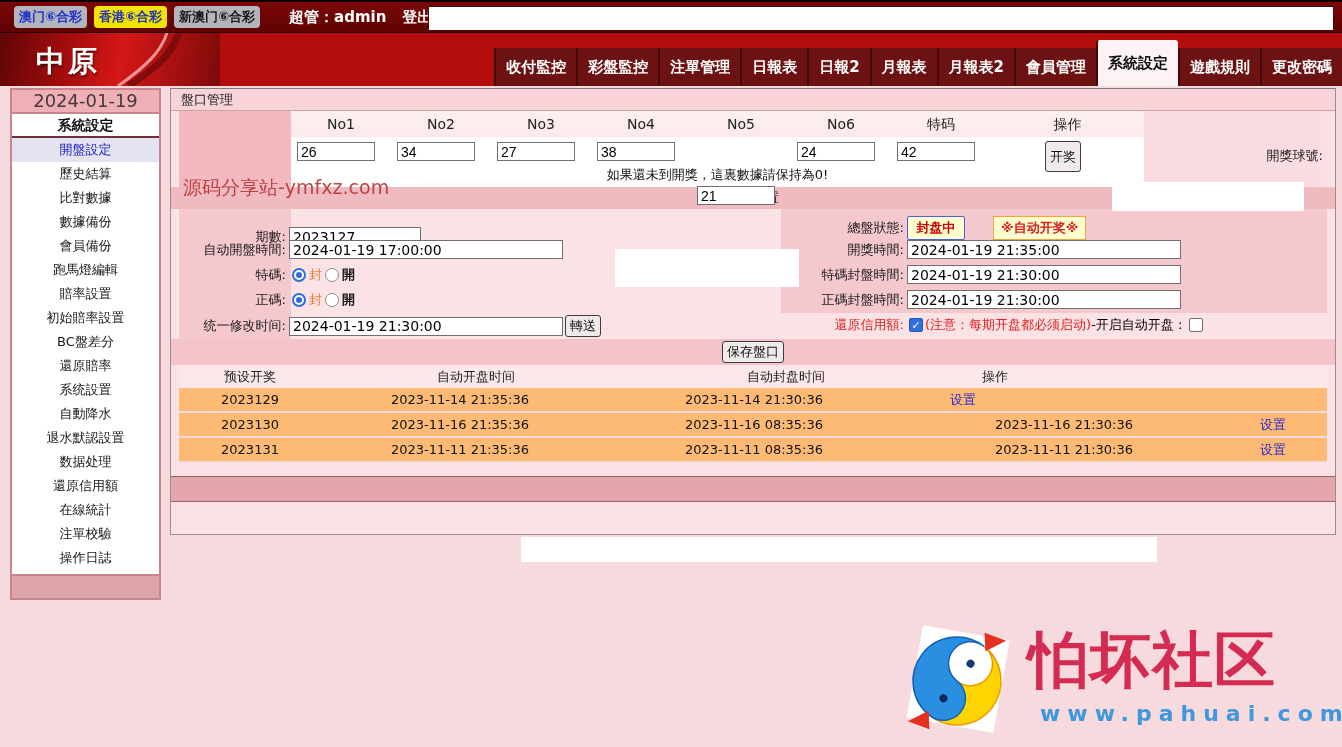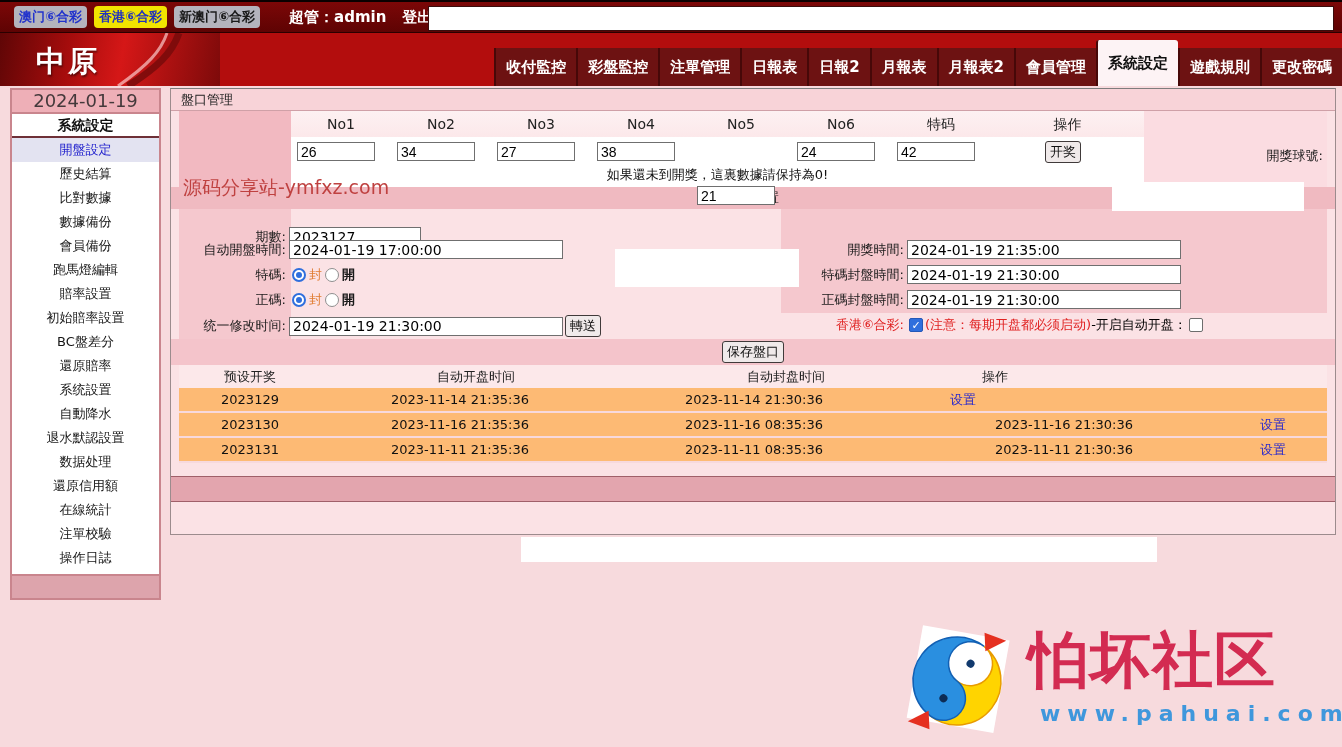--- a/index.html
+++ b/index.html
@@ -51,21 +51,21 @@
   .draw-section { position:relative; height:76px; }
   .draw-label-col { position:absolute; left:0; top:0; width:112px; height:76px; background:#f2b9c1; }
   .draw-label { position:absolute; right:4px; top:36px; font-size:13px; color:#1a1a1a; }
   .draw-filler { position:absolute; left:965px; right:0; top:0; height:76px; background:#fbdce1; }
   .draw-head { position:absolute; top:0; height:26px; line-height:26px; text-align:center; font-size:14px; color:#222;
     background:linear-gradient(#fdf1f2,#fce8ea); }
   .draw-white { position:absolute; left:112px; top:26px; width:853px; height:50px; background:#fff; }
   .ball-input { position:absolute; top:31px; width:78px; height:19px; border:1px solid #6f6f6f; font-size:14px; padding:0 3px; background:#fff; }
   .mini-btn { font-size:13px; color:#111; background:#f0eaea; border:1px solid #403a3a; border-radius:3px;
     padding:1px 4px; cursor:pointer; font-family:inherit; }
-  .draw-btn { position:absolute; left:866px; top:30px; height:22px; }
+  .draw-btn { position:absolute; left:866px; top:30px; height:31px; }
   .draw-note { position:absolute; left:112px; top:55px; width:853px; text-align:center; font-size:13px; color:#111; }
 
   .watermark { position:absolute; left:12px; top:86px; font-size:19px; color:#bf4140; z-index:5; }
 
   
   .settings-titlebar { height:22px; line-height:21px; background:#f0bac1; text-align:center; font-size:13px; color:#222; }
   .overlay-a { position:absolute; left:941px; top:93px; width:192px; height:29px; background:#fff; z-index:4; }
   .form { position:relative; height:130px; background:#fbe2e5; }
   .form-left-strip { position:absolute; left:0; top:0; width:112px; height:130px; background:#f5c8ce; }
   .form-right-block { position:absolute; left:602px; right:0; top:0; height:104px; background:#f5c8ce; }
@@ -233,34 +233,39 @@
           <span class="seal-word">封</span>
           <span class="radio"></span>
           <span class="open-word">開</span>
         </div>
         <div class="frow" style="left:0;top:106px;">
           <span class="flabel l">统一修改时间:</span>
           <input class="txt" style="width: 274px;" value="2024-01-19 21:30:00">
           <button class="mini-btn" style="margin-left:2px;">轉送</button>
         </div>
 
+        <div class="frow" style="left:440px;top:7px;">
+          <span class="flabel r">總盤狀態:</span>
+          <span class="status-badge">封盘中</span>
+          <span class="autodraw-badge">※自动开奖※</span>
+        </div>
         <div class="frow" style="left:440px;top:31px;">
           <span class="flabel r">開獎時間:</span>
           <input class="txt" style="width: 274px;" value="2024-01-19 21:35:00">
         </div>
         <div class="frow" style="left:440px;top:56px;">
           <span class="flabel r">特碼封盤時間:</span>
           <input class="txt" style="width: 274px;" value="2024-01-19 21:30:00">
         </div>
         <div class="frow" style="left:440px;top:81px;">
           <span class="flabel r">正碼封盤時間:</span>
           <input class="txt" style="width: 274px;" value="2024-01-19 21:30:00">
         </div>
         <div class="frow" style="left:440px;top:107px;">
-          <span class="flabel r red-t">香港⑥合彩:</span>
+          <span class="flabel r red-t">還原信用額:</span>
           <span class="checkbox on"></span>
           <span class="red-t">(注意：每期开盘都必须启动)</span>
           <span class="blue-t">-开启自动开盘：</span>
           <span class="checkbox"></span>
         </div>
       </div>
     </div>
 
     <div class="save-row">
       <button class="mini-btn">保存盤口</button>

